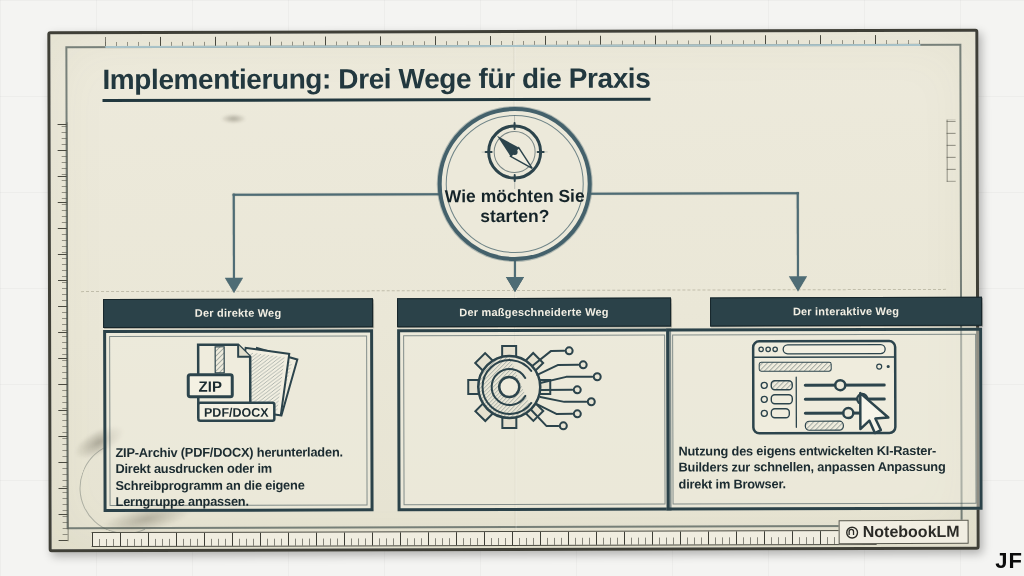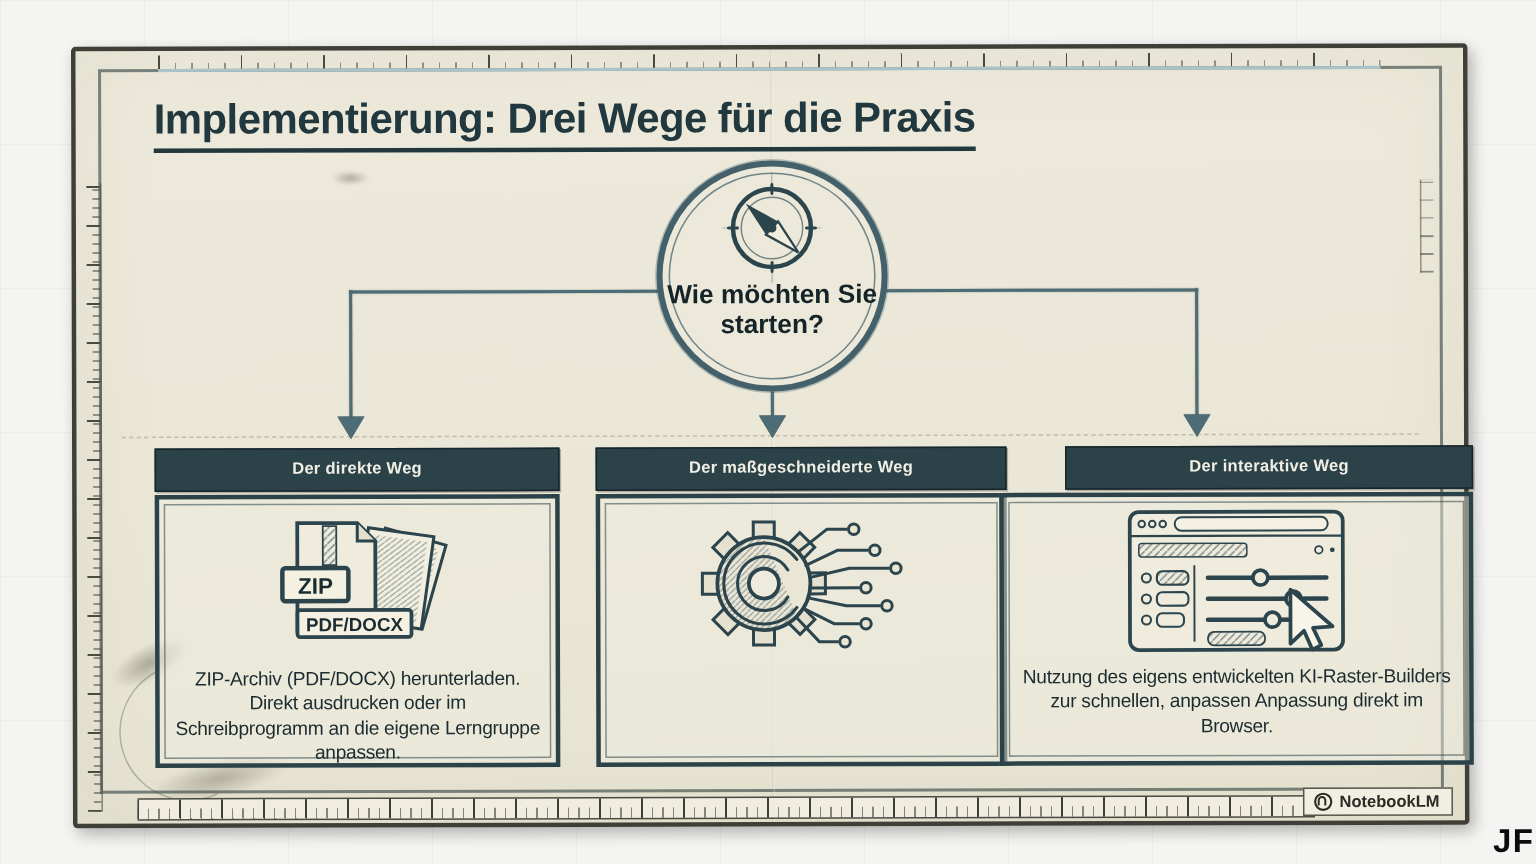--- a/index.html
+++ b/index.html
@@ -76,30 +76,30 @@
   
   .pbox{position:absolute;top:265px;height:213px;}
   .pbox .hdr{height:27px;line-height:27px;text-align:center;background:#2b4249;
     color:#f1eee3;font-size:11px;font-weight:bold;letter-spacing:0.2px;
     border:1px solid #17262b;box-shadow:1px 1px 0 rgba(0,0,0,0.25);}
   .pbox .bodybox{position:absolute;left:0;right:0;top:31px;bottom:0;
     border:3px solid #2b4249;background:rgba(240,237,224,0.45);}
   .pbox .bodybox::before{content:"";position:absolute;inset:3px;
     border:1px solid rgba(43,66,73,0.55);pointer-events:none;}
   .pbox .iconwrap{position:absolute;left:0;right:0;top:6px;height:100px;
-    display:flex;align-items:flex-end;justify-content:center;}
-  .pbox .desc{position:absolute;left:9px;right:9px;top:112px;text-align:center;
-    font-size:12.8px;font-weight:normal;line-height:1.27;color:#1b2b30;letter-spacing:-0.2px;}
+    display:flex;align-items:flex-start;justify-content:center;}
+  .pbox .desc{position:absolute;left:9px;right:9px;top:112px;text-align:left;
+    font-size:12.8px;font-weight:bold;line-height:1.27;color:#1b2b30;letter-spacing:-0.2px;}
   .box1{left:52px;width:270px;}
   .box2{left:330px;width:274px;margin-left:16px;}
   .box3{left:615px;width:272px;padding-left:44px;}
   
   .nblm-badge{position:absolute;right:8px;bottom:3px;display:flex;align-items:center;gap:4px;
     background:#f1eee2;border:1px solid #56564b;padding:2px 8px 2px 6px;
-    font-size:11px;font-weight:bold;color:#2a2a26;}
+    font-size:16px;font-weight:bold;color:#2a2a26;}
   .jf-mark{position:absolute;right:1px;bottom:2px;font-size:22px;font-weight:800;
     color:#0b0b0b;letter-spacing:1px;}
   .ink{stroke:#2c444c;fill:none;stroke-linecap:round;stroke-linejoin:round;}
 </style>
 </head>
 <body>
 
 <svg width="0" height="0" style="position:absolute">
   <defs>
     <pattern id="hatch" patternUnits="userSpaceOnUse" width="5" height="5">

